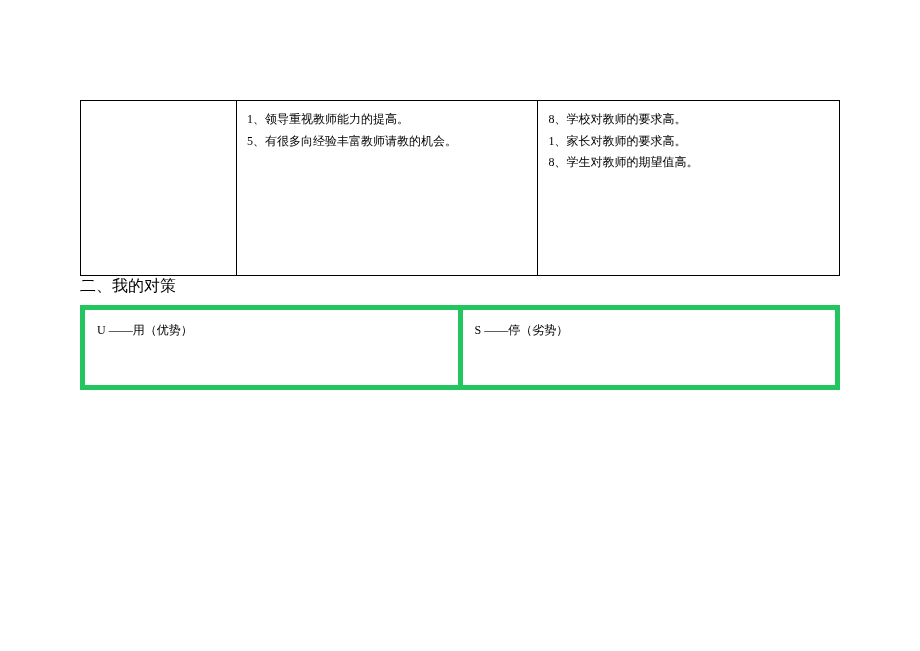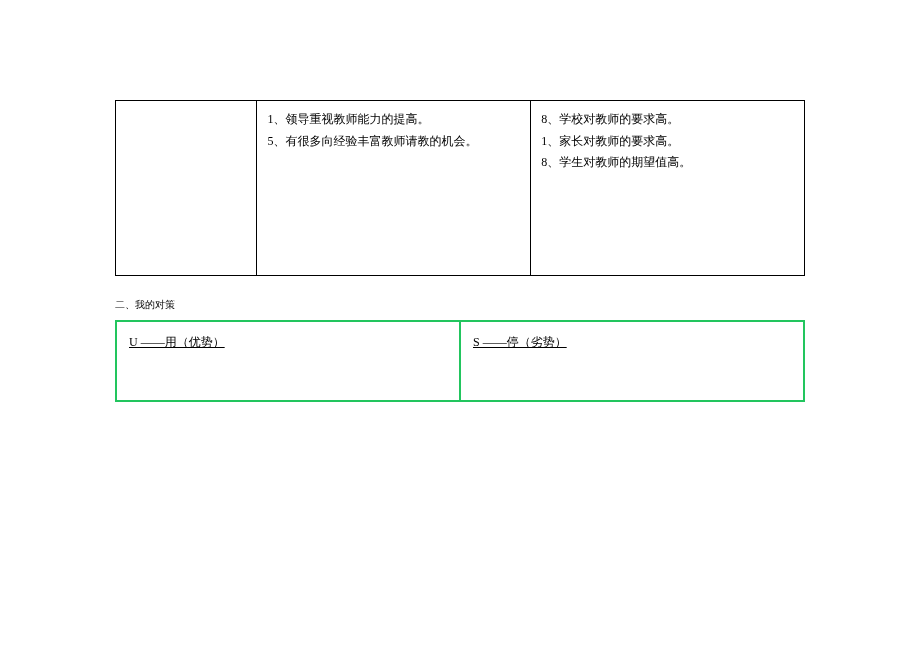--- a/index.html
+++ b/index.html
@@ -11,21 +11,21 @@
       font-family: "SimSun", "宋体", serif;
       font-size: 12px;
       color: #000;
       background: #fff;
       padding: 0;
       width: 920px;
       height: 651px;
       overflow: hidden;
     }
     .page {
-      padding: 0 115px;
+      padding: 0 80px;
     }
     .table1 {
       width: 100%;
       border-collapse: collapse;
       margin-top: 100px;
     }
     .table1 td {
       border: 1px solid #000;
       vertical-align: top;
       padding: 8px 10px;
@@ -37,35 +37,33 @@
     .table1 .col2 {
       width: 290px;
     }
     .table1 .col3 {
       width: 290px;
     }
     .table1 tr {
       height: 175px;
     }
     .section-title {
-      margin-top: 22px;
       margin-bottom: 8px;
-      font-size: 10px;
+      font-size: 16px;
     }
     .table2 {
       width: 100%;
       border-collapse: collapse;
     }
     .table2 td {
-      border: 2px solid #22c55e;
+      border: 5px solid #22c55e;
       vertical-align: top;
       padding: 10px 12px;
       line-height: 1.8;
       width: 50%;
-      text-decoration: underline;
     }
     .table2 .header-row td {
       height: 80px;
     }
     .table2 .content-row td {
       height: 175px;
     }
     .list-item {
       display: block;
     }

